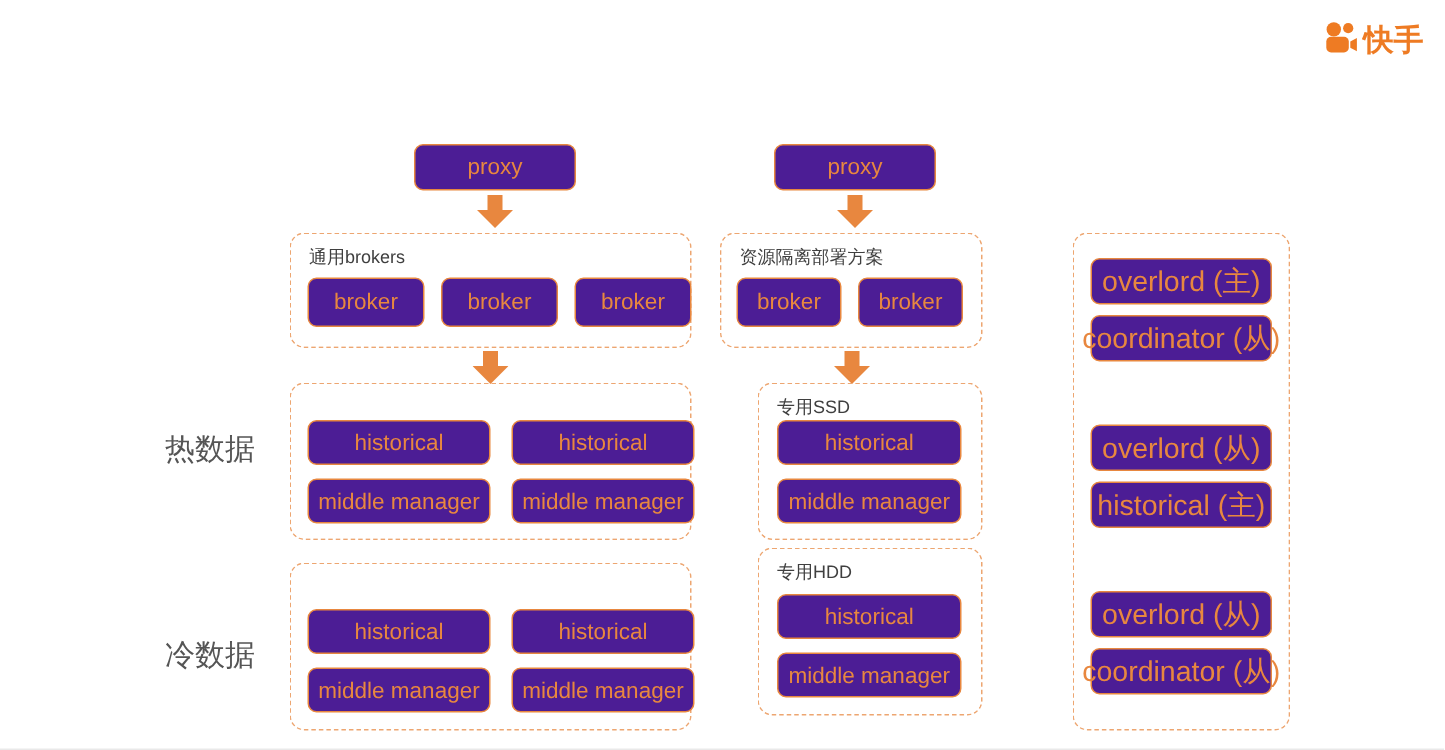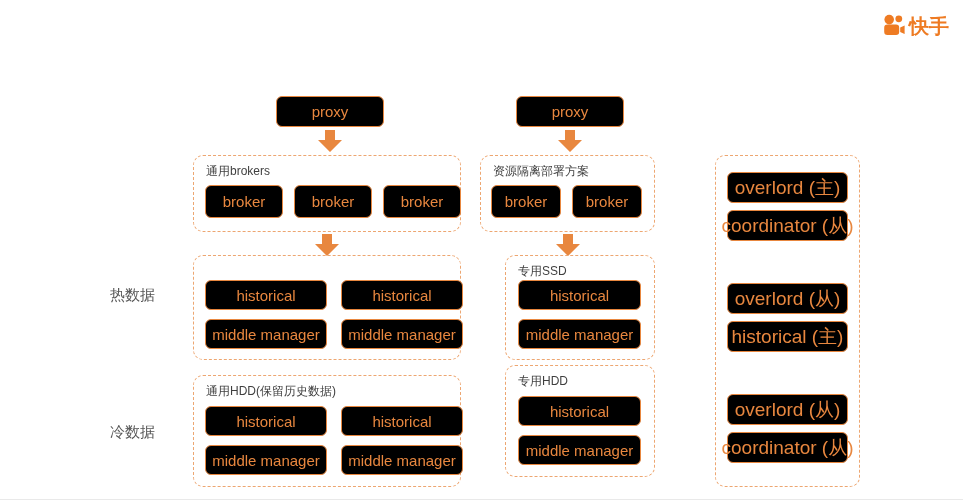--- a/index.html
+++ b/index.html
@@ -6,38 +6,38 @@
   body{font-family:"Liberation Sans","DejaVu Sans",sans-serif;}
   .canvas{position:relative;width:963px;height:500px;background:#fff;overflow:hidden;}
 
   .title{position:absolute;left:30px;top:24px;margin:0;font-size:27px;font-weight:bold;
          color:#ee7b23;letter-spacing:1px;}
 
   .logo{position:absolute;left:882px;top:13px;display:flex;gap:3px;}
   .logo-text{font-size:20px;font-weight:bold;color:#ee7b23;}
 
   .node{box-sizing:border-box;border:1.5px solid #e8873f;border-radius:6px;color:#e8873f;
-        background:#000000;display:flex;align-items:center;justify-content:center;
+        background:#4c1d95;display:flex;align-items:center;justify-content:center;
         font-size:15px;white-space:nowrap;}
   .abs{position:absolute;}
 
   .group{position:absolute;box-sizing:border-box;border:1.5px dashed #eda671;border-radius:10px;}
   .group-label{position:absolute;top:7px;left:12px;font-size:12px;color:#3f3f3f;}
 
   .nodes-row{position:absolute;display:flex;}
   .nodes-grid{position:absolute;display:grid;grid-template-columns:122px 122px;gap:9px 14px;}
   .grid-node{width:122px;height:30px;}
   .nodes-col{position:absolute;display:flex;flex-direction:column;gap:9px;}
   .col-node{width:123px;height:30px;}
 
   .coord{position:absolute;left:11px;width:121px;height:31px;font-size:19px;}
 
   .arrow{position:absolute;width:24px;height:22px;fill:#e8873f;}
 
-  .row-label{position:absolute;font-size:15px;color:#555;}
+  .row-label{position:absolute;font-size:20px;color:#555;}
 
   .bottom-line{position:absolute;left:0;bottom:0;width:100%;height:1px;background:#e9e9e9;}
 </style>
 </head>
 <body>
 
 <div class="canvas">
 
 
   <div class="logo">
@@ -98,21 +98,20 @@
 
   <div class="group" style="left:505px;top:255px;width:150px;height:105px">
     <span class="group-label">专用SSD</span>
     <div class="nodes-col" style="left:12px;top:24px">
       <div class="node col-node">historical</div>
       <div class="node col-node">middle manager</div>
     </div>
   </div>
 
   <div class="group" style="left:193px;top:375px;width:268px;height:112px">
-    <span class="group-label">通用HDD(保留历史数据)</span>
     <div class="nodes-grid" style="left:11px;top:30px">
       <div class="node grid-node">historical</div>
       <div class="node grid-node">historical</div>
       <div class="node grid-node">middle manager</div>
       <div class="node grid-node">middle manager</div>
     </div>
   </div>
 
   <div class="group" style="left:505px;top:365px;width:150px;height:112px">
     <span class="group-label">专用HDD</span>

